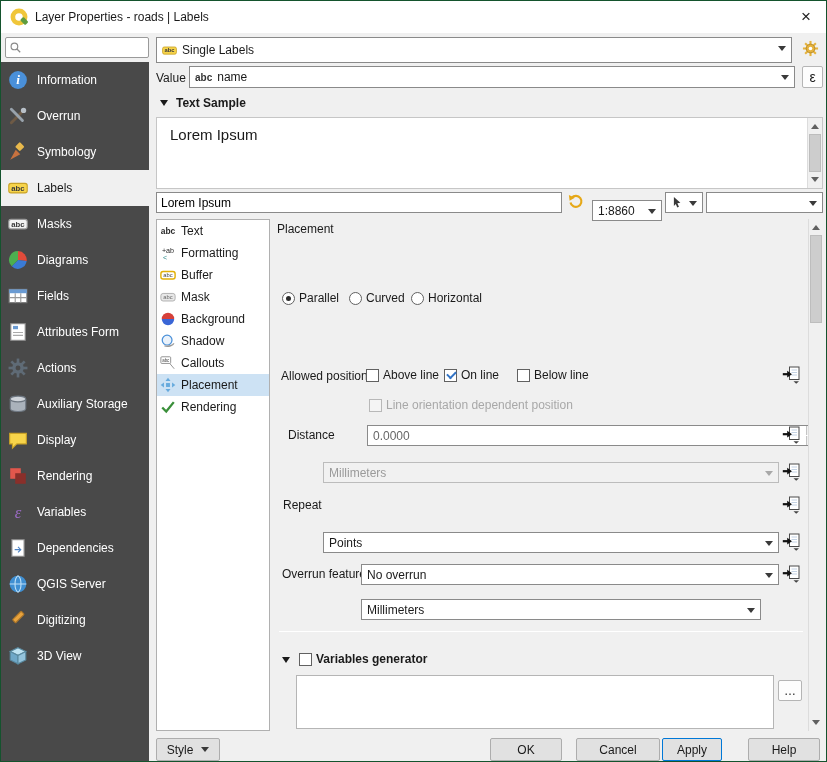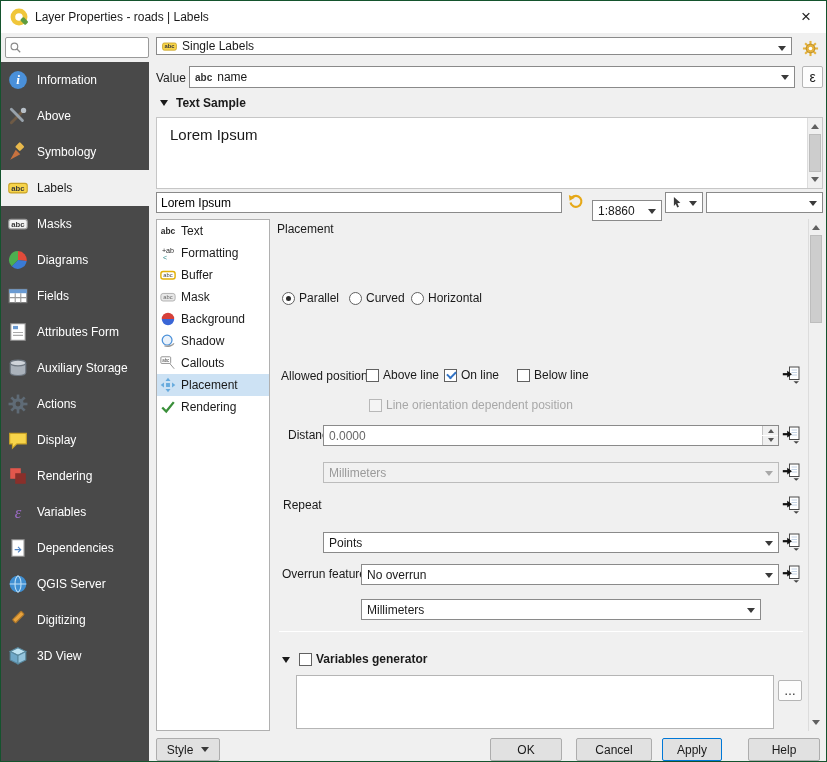--- a/index.html
+++ b/index.html
@@ -34,21 +34,21 @@
   .tab-item { height:22px; display:flex; align-items:center; gap:5px; padding-left:3px; font-size:12px; cursor:default; }
   .tab-item.selected { background:#cde2f4; }
   .tab-icon { width:16px; height:16px; flex:0 0 auto; display:flex; align-items:center; justify-content:center; }
   .wrap { position:absolute; display:flex; align-items:center; gap:4px; font-size:12px; cursor:default; }
   .radio { width:13px; height:13px; border:1px solid #616161; border-radius:50%; background:#fff; position:relative; display:inline-block; flex:0 0 auto; }
   .radio.checked::after { content:""; position:absolute; left:3px; top:3px; width:5px; height:5px; border-radius:50%; background:#2b2b2b; }
   .cb { width:13px; height:13px; border:1px solid #616161; background:#fff; position:relative; display:inline-block; flex:0 0 auto; }
   .cb.checked::after { content:""; position:absolute; left:2px; top:1px; width:7px; height:4px; border-left:2px solid #3274c6; border-bottom:2px solid #3274c6; transform:rotate(-45deg); }
   .cb.disabled { border-color:#b8b8b8; background:#f4f4f4; }
   .ovr { position:absolute; width:20px; height:20px; display:flex; align-items:center; justify-content:center; }
-  .spin { position:absolute; height:21px; background:#fff; border:1px solid #8a8a8a; }
+  .spin { position:absolute; height:21px; background:#fff; border:1px solid #8a8a8a;margin-left:44px; }
   .spin .val { position:absolute; left:5px; top:3px; color:#666; }
   .spin-btn { position:absolute; right:0; width:16px; height:9px; background:#f0f0f0; border-left:1px solid #c5c5c5; display:flex; align-items:center; justify-content:center; }
   .spin-btn.up { top:0; } .spin-btn.dn { bottom:0; }
   .t-up3 { width:0; height:0; border:3px solid transparent; border-bottom:4px solid #555; margin-bottom:2px; }
   .t-dn3 { width:0; height:0; border:3px solid transparent; border-top:4px solid #555; margin-top:2px; }
   .sbv { position:absolute; background:#f0f0f0; border-left:1px solid #dcdcdc; }
   .sb-btn { position:absolute; left:0; width:100%; height:16px; display:flex; align-items:center; justify-content:center; }
   .t-up { width:0; height:0; border:4px solid transparent; border-bottom:5px solid #606060; margin-bottom:3px; }
   .t-dn { width:0; height:0; border:4px solid transparent; border-top:5px solid #606060; margin-top:3px; }
   .thumb { position:absolute; left:1px; right:1px; background:#cdcdcd; border:1px solid #bdbdbd; }
@@ -93,21 +93,21 @@
         <span class="sb-label">Information</span>
       </div>
       <div class="sb-item">
         <span class="sb-icon">
           <svg width="20" height="20" viewBox="0 0 18 18" aria-hidden="true">
             <path d="M3 15 L13 5" stroke="#6e5a45" stroke-width="2.6" stroke-linecap="round"></path>
             <path d="M3 3 L13 13" stroke="#98a2ab" stroke-width="2.6" stroke-linecap="round"></path>
             <circle cx="14" cy="4" r="2.4" fill="#b8c0c8"></circle>
           </svg>
         </span>
-        <span class="sb-label">Above</span>
+        <span class="sb-label">Overrun</span>
       </div>
       <div class="sb-item">
         <span class="sb-icon">
           <svg width="20" height="20" viewBox="0 0 18 18" aria-hidden="true">
             <path d="M2 16 L7 7 L11 11 Z" fill="#c8723f"></path>
             <rect x="7.6" y="1.2" width="6" height="6" rx="1" fill="#e8b94c" transform="rotate(45 10.6 4.2)"></rect>
           </svg>
         </span>
         <span class="sb-label">Symbology</span>
       </div>
@@ -151,48 +151,48 @@
       </div>
       <div class="sb-item">
         <span class="sb-icon">
           <svg width="20" height="20" viewBox="0 0 18 18" aria-hidden="true">
             <rect x="2.5" y="1.5" width="13" height="15" fill="#fff" stroke="#8a8a8a"></rect>
             <rect x="4.5" y="3.5" width="4.5" height="3" fill="#6b9bd2"></rect>
             <path d="M4.5 9.5 H13.5 M4.5 12 H13.5" stroke="#aaa"></path>
           </svg>
         </span>
         <span class="sb-label">Attributes Form</span>
-      </div>
-      <div class="sb-item">
-        <span class="sb-icon">
-          <svg width="20" height="20" viewBox="0 0 18 18" aria-hidden="true">
-            <path d="M2 4.5 V13 c0 1.5 3.1 2.7 7 2.7 s7 -1.2 7 -2.7 V4.5" fill="#aab2bb" stroke="#6e7781"></path>
-            <ellipse cx="9" cy="4.5" rx="7" ry="2.6" fill="#cfd4da" stroke="#6e7781"></ellipse>
-          </svg>
-        </span>
-        <span class="sb-label">Auxiliary Storage</span>
       </div>
       <div class="sb-item">
         <span class="sb-icon">
           <svg width="20" height="20" viewBox="0 0 18 18" aria-hidden="true">
             <g fill="#5f6b76">
               <rect x="7.8" y="0.5" width="2.4" height="17"></rect>
               <rect x="0.5" y="7.8" width="17" height="2.4"></rect>
               <rect x="7.8" y="0.5" width="2.4" height="17" transform="rotate(45 9 9)"></rect>
               <rect x="7.8" y="0.5" width="2.4" height="17" transform="rotate(-45 9 9)"></rect>
             </g>
             <circle cx="9" cy="9" r="5.2" fill="#5f6b76"></circle>
             <circle cx="9" cy="9" r="2.2" fill="#494949"></circle>
           </svg>
         </span>
         <span class="sb-label">Actions</span>
       </div>
       <div class="sb-item">
         <span class="sb-icon">
           <svg width="20" height="20" viewBox="0 0 18 18" aria-hidden="true">
+            <path d="M2 4.5 V13 c0 1.5 3.1 2.7 7 2.7 s7 -1.2 7 -2.7 V4.5" fill="#aab2bb" stroke="#6e7781"></path>
+            <ellipse cx="9" cy="4.5" rx="7" ry="2.6" fill="#cfd4da" stroke="#6e7781"></ellipse>
+          </svg>
+        </span>
+        <span class="sb-label">Auxiliary Storage</span>
+      </div>
+      <div class="sb-item">
+        <span class="sb-icon">
+          <svg width="20" height="20" viewBox="0 0 18 18" aria-hidden="true">
             <path d="M1.5 3 h15 v9.5 h-8.5 l-4 3.8 v-3.8 h-2.5 z" fill="#f7d44a" stroke="#c9a227"></path>
           </svg>
         </span>
         <span class="sb-label">Display</span>
       </div>
       <div class="sb-item">
         <span class="sb-icon">
           <svg width="20" height="20" viewBox="0 0 18 18" aria-hidden="true">
             <rect x="2" y="2" width="9.5" height="9.5" fill="#e2574c"></rect>
             <rect x="6.5" y="6.5" width="9.5" height="9.5" fill="#8a2f2a"></rect>
@@ -240,21 +240,21 @@
           <svg width="20" height="20" viewBox="0 0 18 18" aria-hidden="true">
             <polygon points="9,1.5 16,5 9,8.5 2,5" fill="#bfe3f2" stroke="#5a8aa0"></polygon>
             <polygon points="2,5 9,8.5 9,16 2,12.5" fill="#6fa8c8" stroke="#5a8aa0"></polygon>
             <polygon points="16,5 9,8.5 9,16 16,12.5" fill="#94c4dd" stroke="#5a8aa0"></polygon>
           </svg>
         </span>
         <span class="sb-label">3D View</span>
       </div>
     </div>
 
-  <div class="combo" style="left:155px;top:36px;width:636px;height:18px">
+  <div class="combo" style="left:155px;top:36px;width:636px;height:26px">
     <span style="display:flex">
         <svg width="15" height="15" viewBox="0 0 18 18" aria-hidden="true">
           <rect x="0.7" y="4.8" width="16.6" height="8.6" rx="2" fill="#f7d44a" stroke="#c9a227"></rect>
           <text x="9" y="11.4" font-size="7" text-anchor="middle" fill="#3a3a3a" font-weight="bold">abc</text>
         </svg>
       </span>
     <span class="txt">Single Labels</span>
     <span class="ar"></span>
   </div>
   <div class="flat-btn" style="left:797px;top:36px;width:25px;height:22px">
@@ -550,17 +550,17 @@
     <div class="sb-btn" style="bottom:0">
         <span class="t-dn"></span>
       </div>
   </div>
 
   <div class="pbtn" style="left:155px;top:737px;width:64px;gap:8px">
     <span>Style</span>
     <span style="width:0;height:0;border:4px solid transparent;border-top:5px solid #3a3a3a;margin-top:4px"></span>
   </div>
   <div class="pbtn" style="left:489px;top:737px;width:72px">OK</div>
-  <div class="pbtn" style="left:575px;top:737px;width:76px">Cancel</div>
+  <div class="pbtn" style="left:575px;top:737px;width:84px">Cancel</div>
   <div class="pbtn primary" style="left:661px;top:737px;width:60px">Apply</div>
   <div class="pbtn" style="left:747px;top:737px;width:72px">Help</div>
 
 </div>
 
 </body></html>

